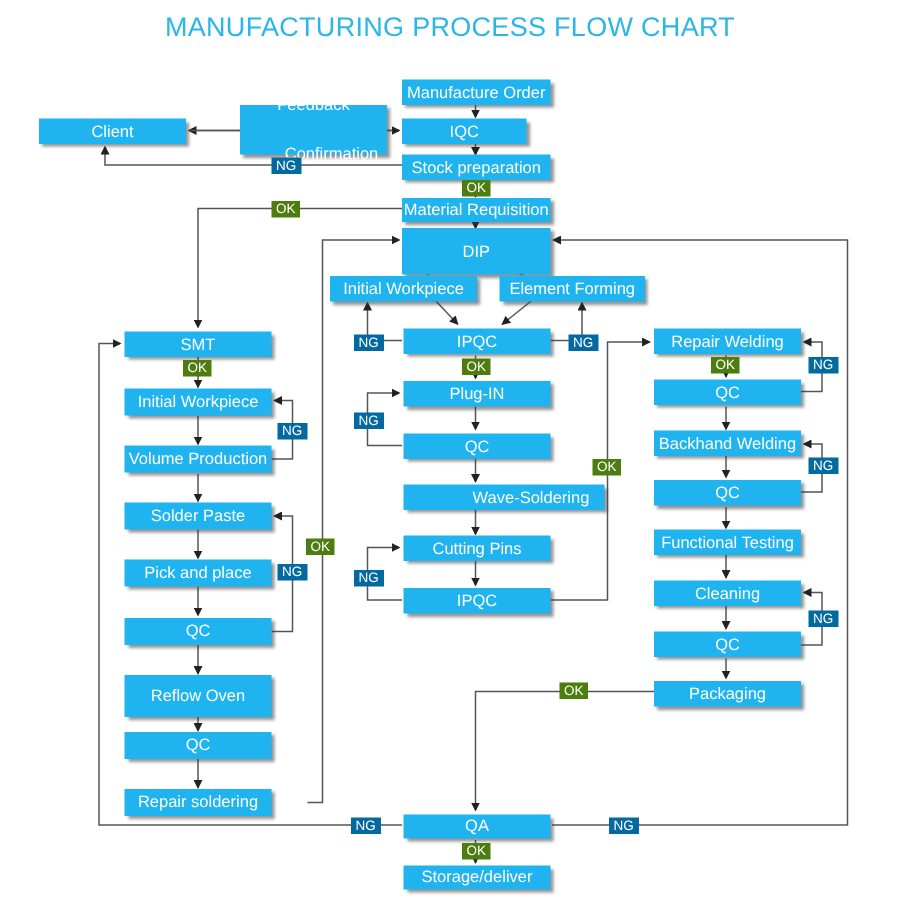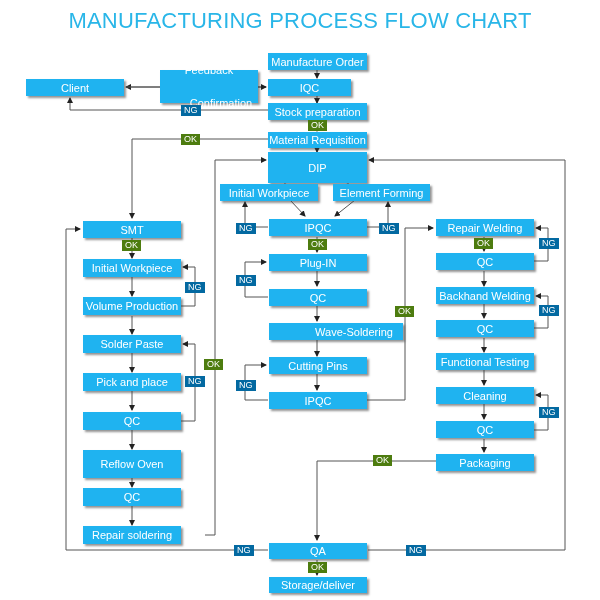--- a/index.html
+++ b/index.html
@@ -1,17 +1,17 @@
 <!DOCTYPE html>
 <html><head>
 <meta charset="utf-8">
 <style>
   html, body { margin:0; padding:0; background:#ffffff; }
   body { width:600px; height:600px; position:relative; overflow:hidden; font-family:"Liberation Sans", sans-serif; }
-  #title { position:absolute; left:0; top:8px; width:600px; text-align:center; color:#29b6e8; font-size:22px; letter-spacing:0.2px; }
+  #title { position:absolute; left:0; top:8px; width:600px; text-align:center; color:#29b6e8; font-size:18px; letter-spacing:0.2px; }
   #canvas { position:absolute; left:0; top:0; width:600px; height:600px; }
   .node { position:absolute; background:#1fb3f0; color:#fff; font-size:11px; text-align:right; box-shadow:2px 2px 2px rgba(60,60,60,0.55); display:flex; align-items:center; justify-content:center; white-space:nowrap; }
   .tag { position:absolute; font-size:9px; color:#fff; height:11px; line-height:11px; text-align:center; padding:0 3px; }
   .tag.ng { background:#0369a1; }
   .tag.ok { background:#4d7c0f; }
 </style>
 </head>
 <body>
 
 <div id="title">MANUFACTURING PROCESS FLOW CHART</div>

